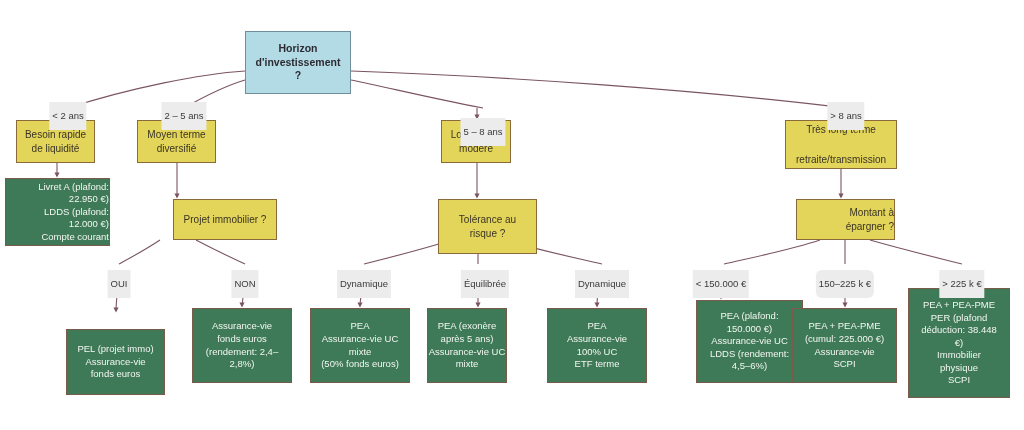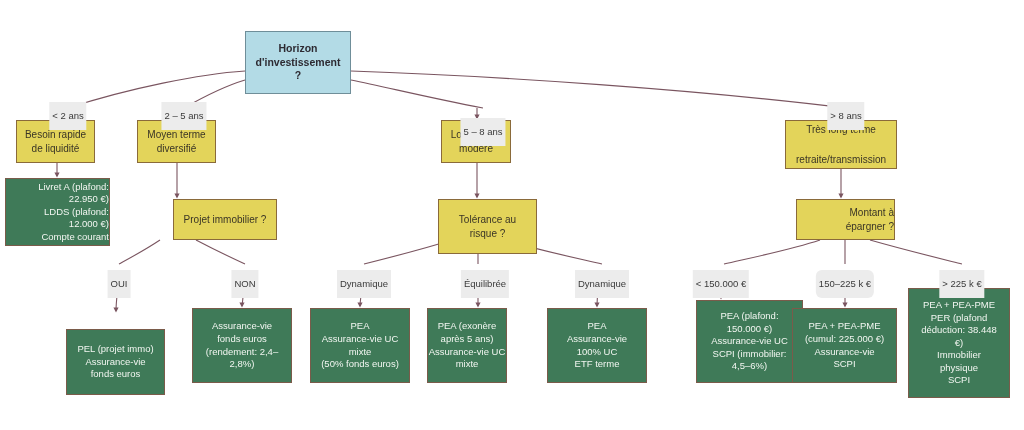--- a/index.html
+++ b/index.html
@@ -182,21 +182,21 @@
     <div class="node node-leaf" style="left: 547px; top: 308px; width: 100px; height: 75px;">
       <span class="ln">PEA</span>
       <span class="ln">Assurance-vie</span>
       <span class="ln">100% UC</span>
       <span class="ln">ETF terme</span>
     </div>
     <div class="node node-leaf" style="left: 668px; top: 300px; width: 107px; height: 83px; margin-left: 28px;">
       <span class="ln">PEA (plafond:</span>
       <span class="ln">150.000 €)</span>
       <span class="ln">Assurance-vie UC</span>
-      <span class="ln">SCPI (immobilier:</span>
+      <span class="ln">LDDS (rendement:</span>
       <span class="ln">4,5–6%)</span>
     </div>
     <div class="node node-leaf" style="left: 792px; top: 308px; width: 105px; height: 75px;">
       <span class="ln">PEA + PEA-PME</span>
       <span class="ln">(cumul: 225.000 €)</span>
       <span class="ln">Assurance-vie</span>
       <span class="ln">SCPI</span>
     </div>
     <div class="node node-leaf" style="left: 908px; top: 288px; width: 102px; height: 110px;">
       <span class="ln">PEA + PEA-PME</span>

